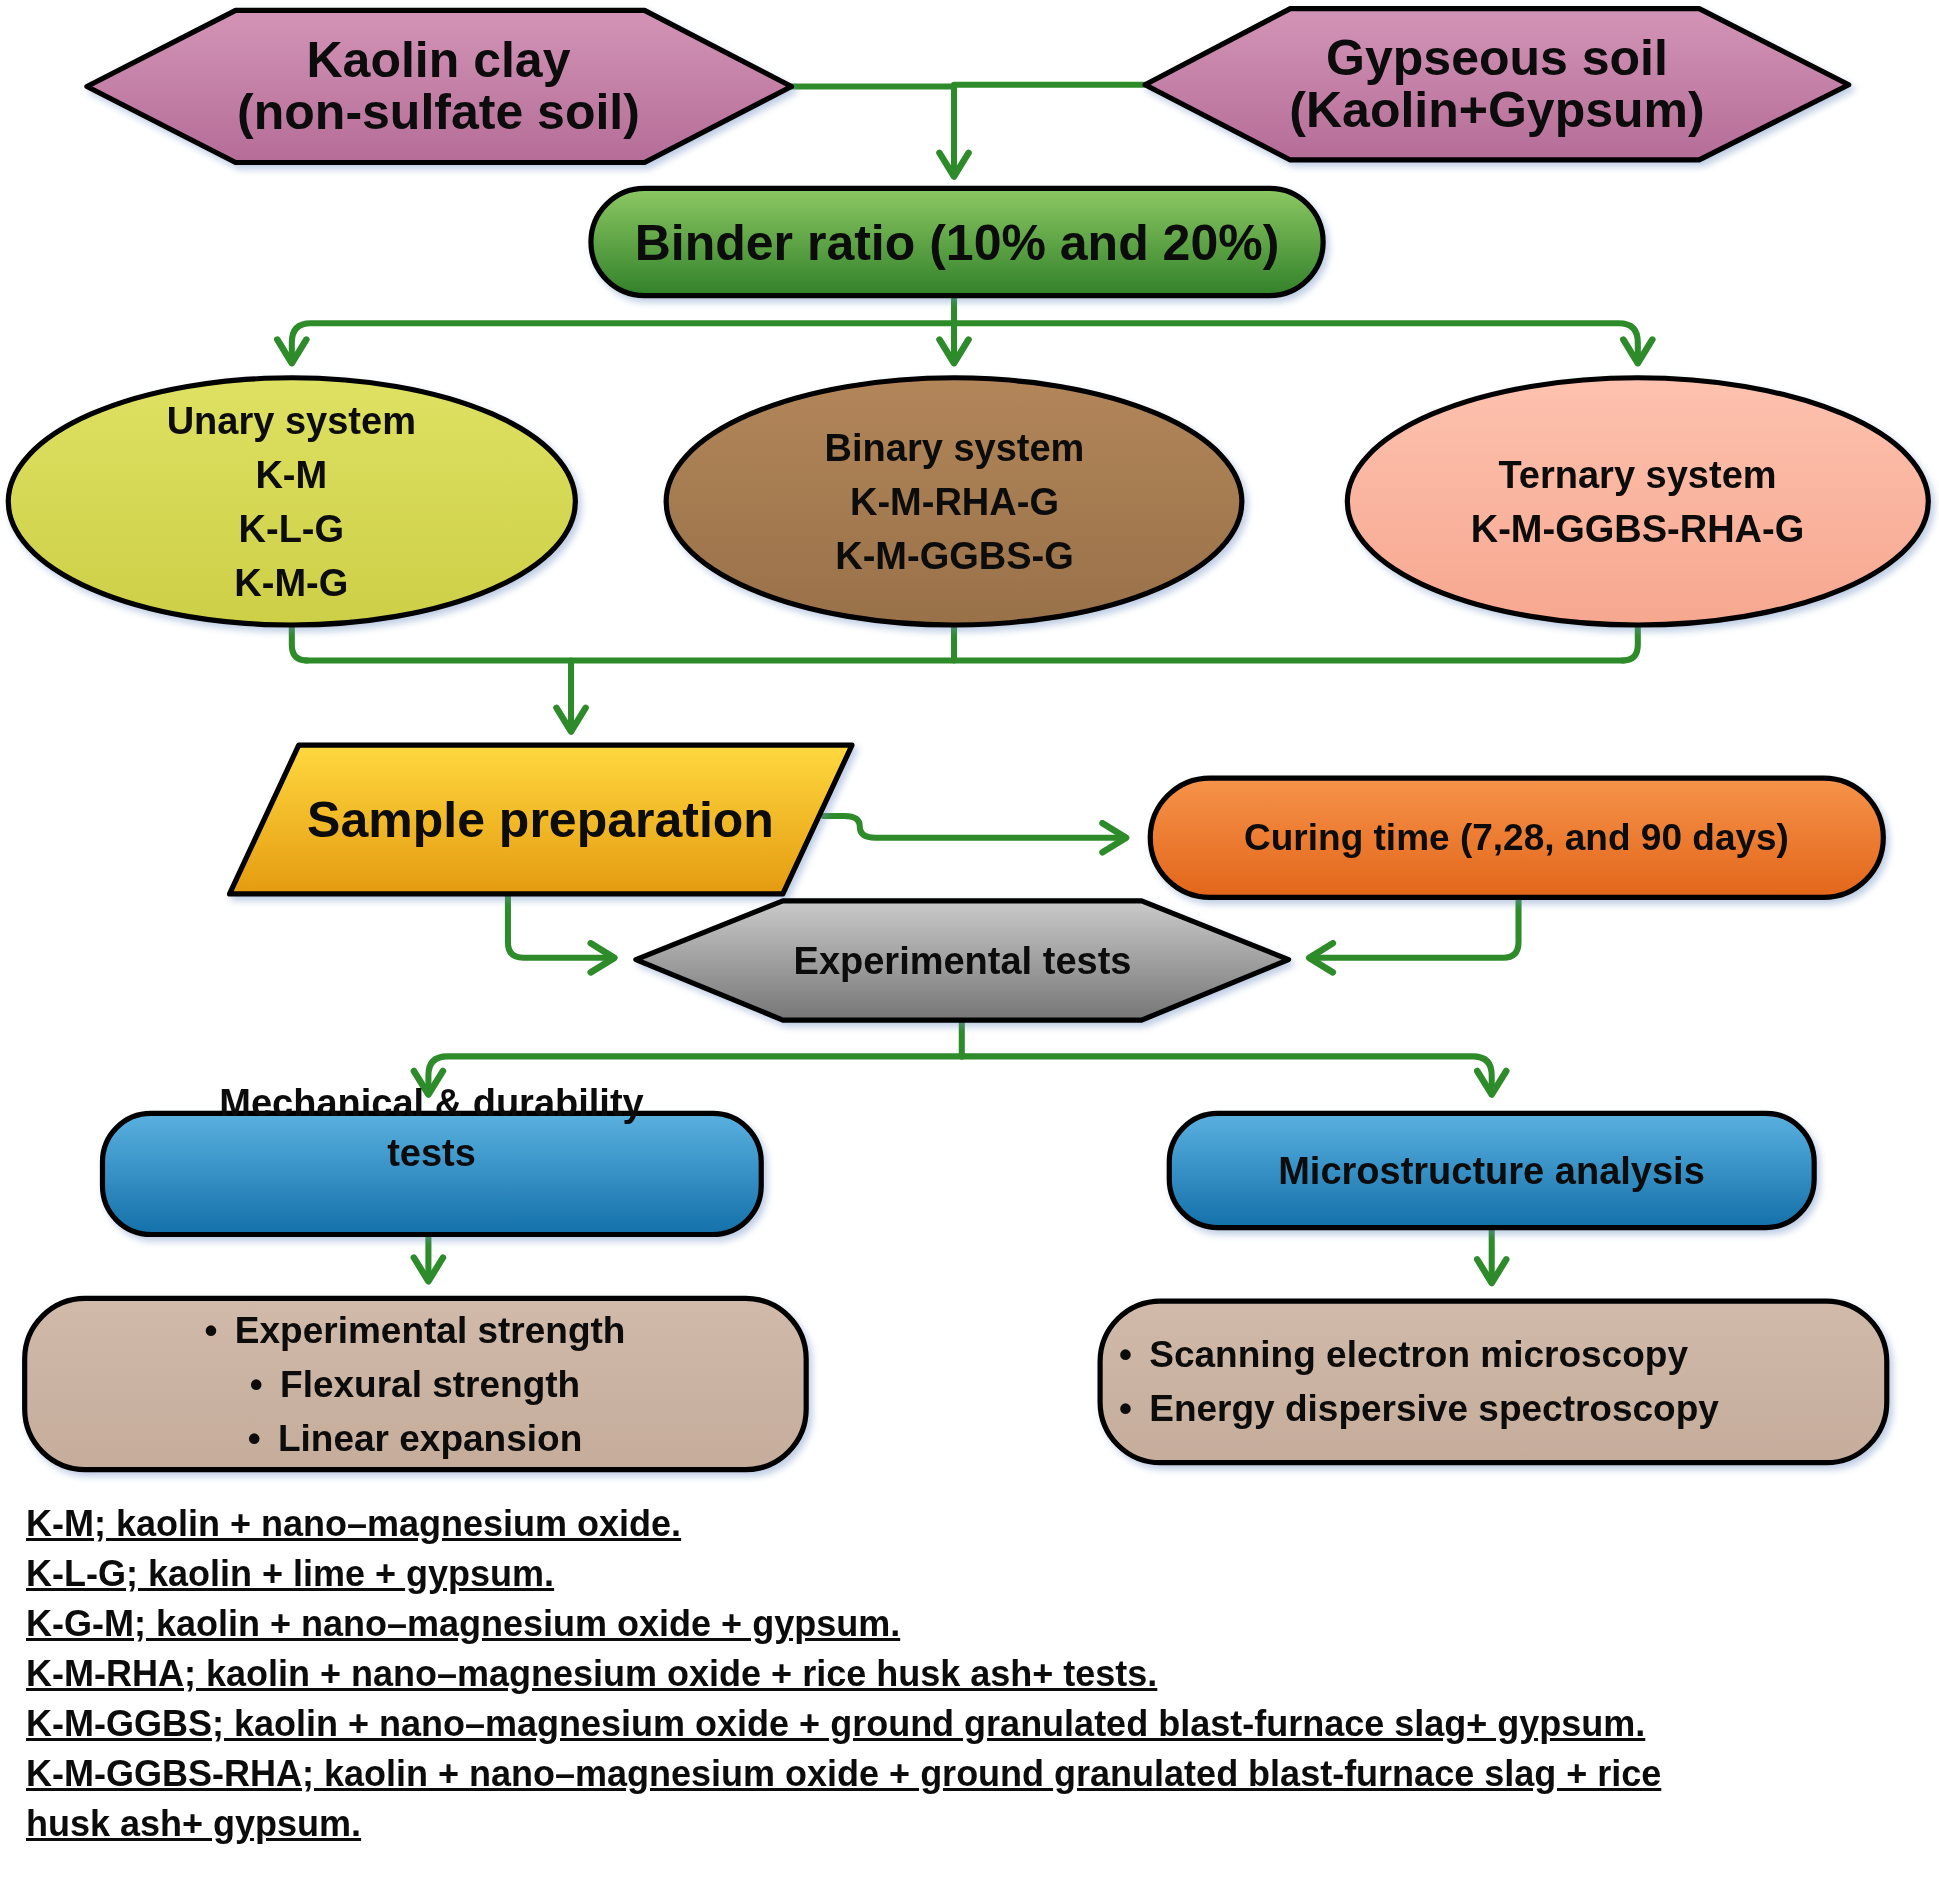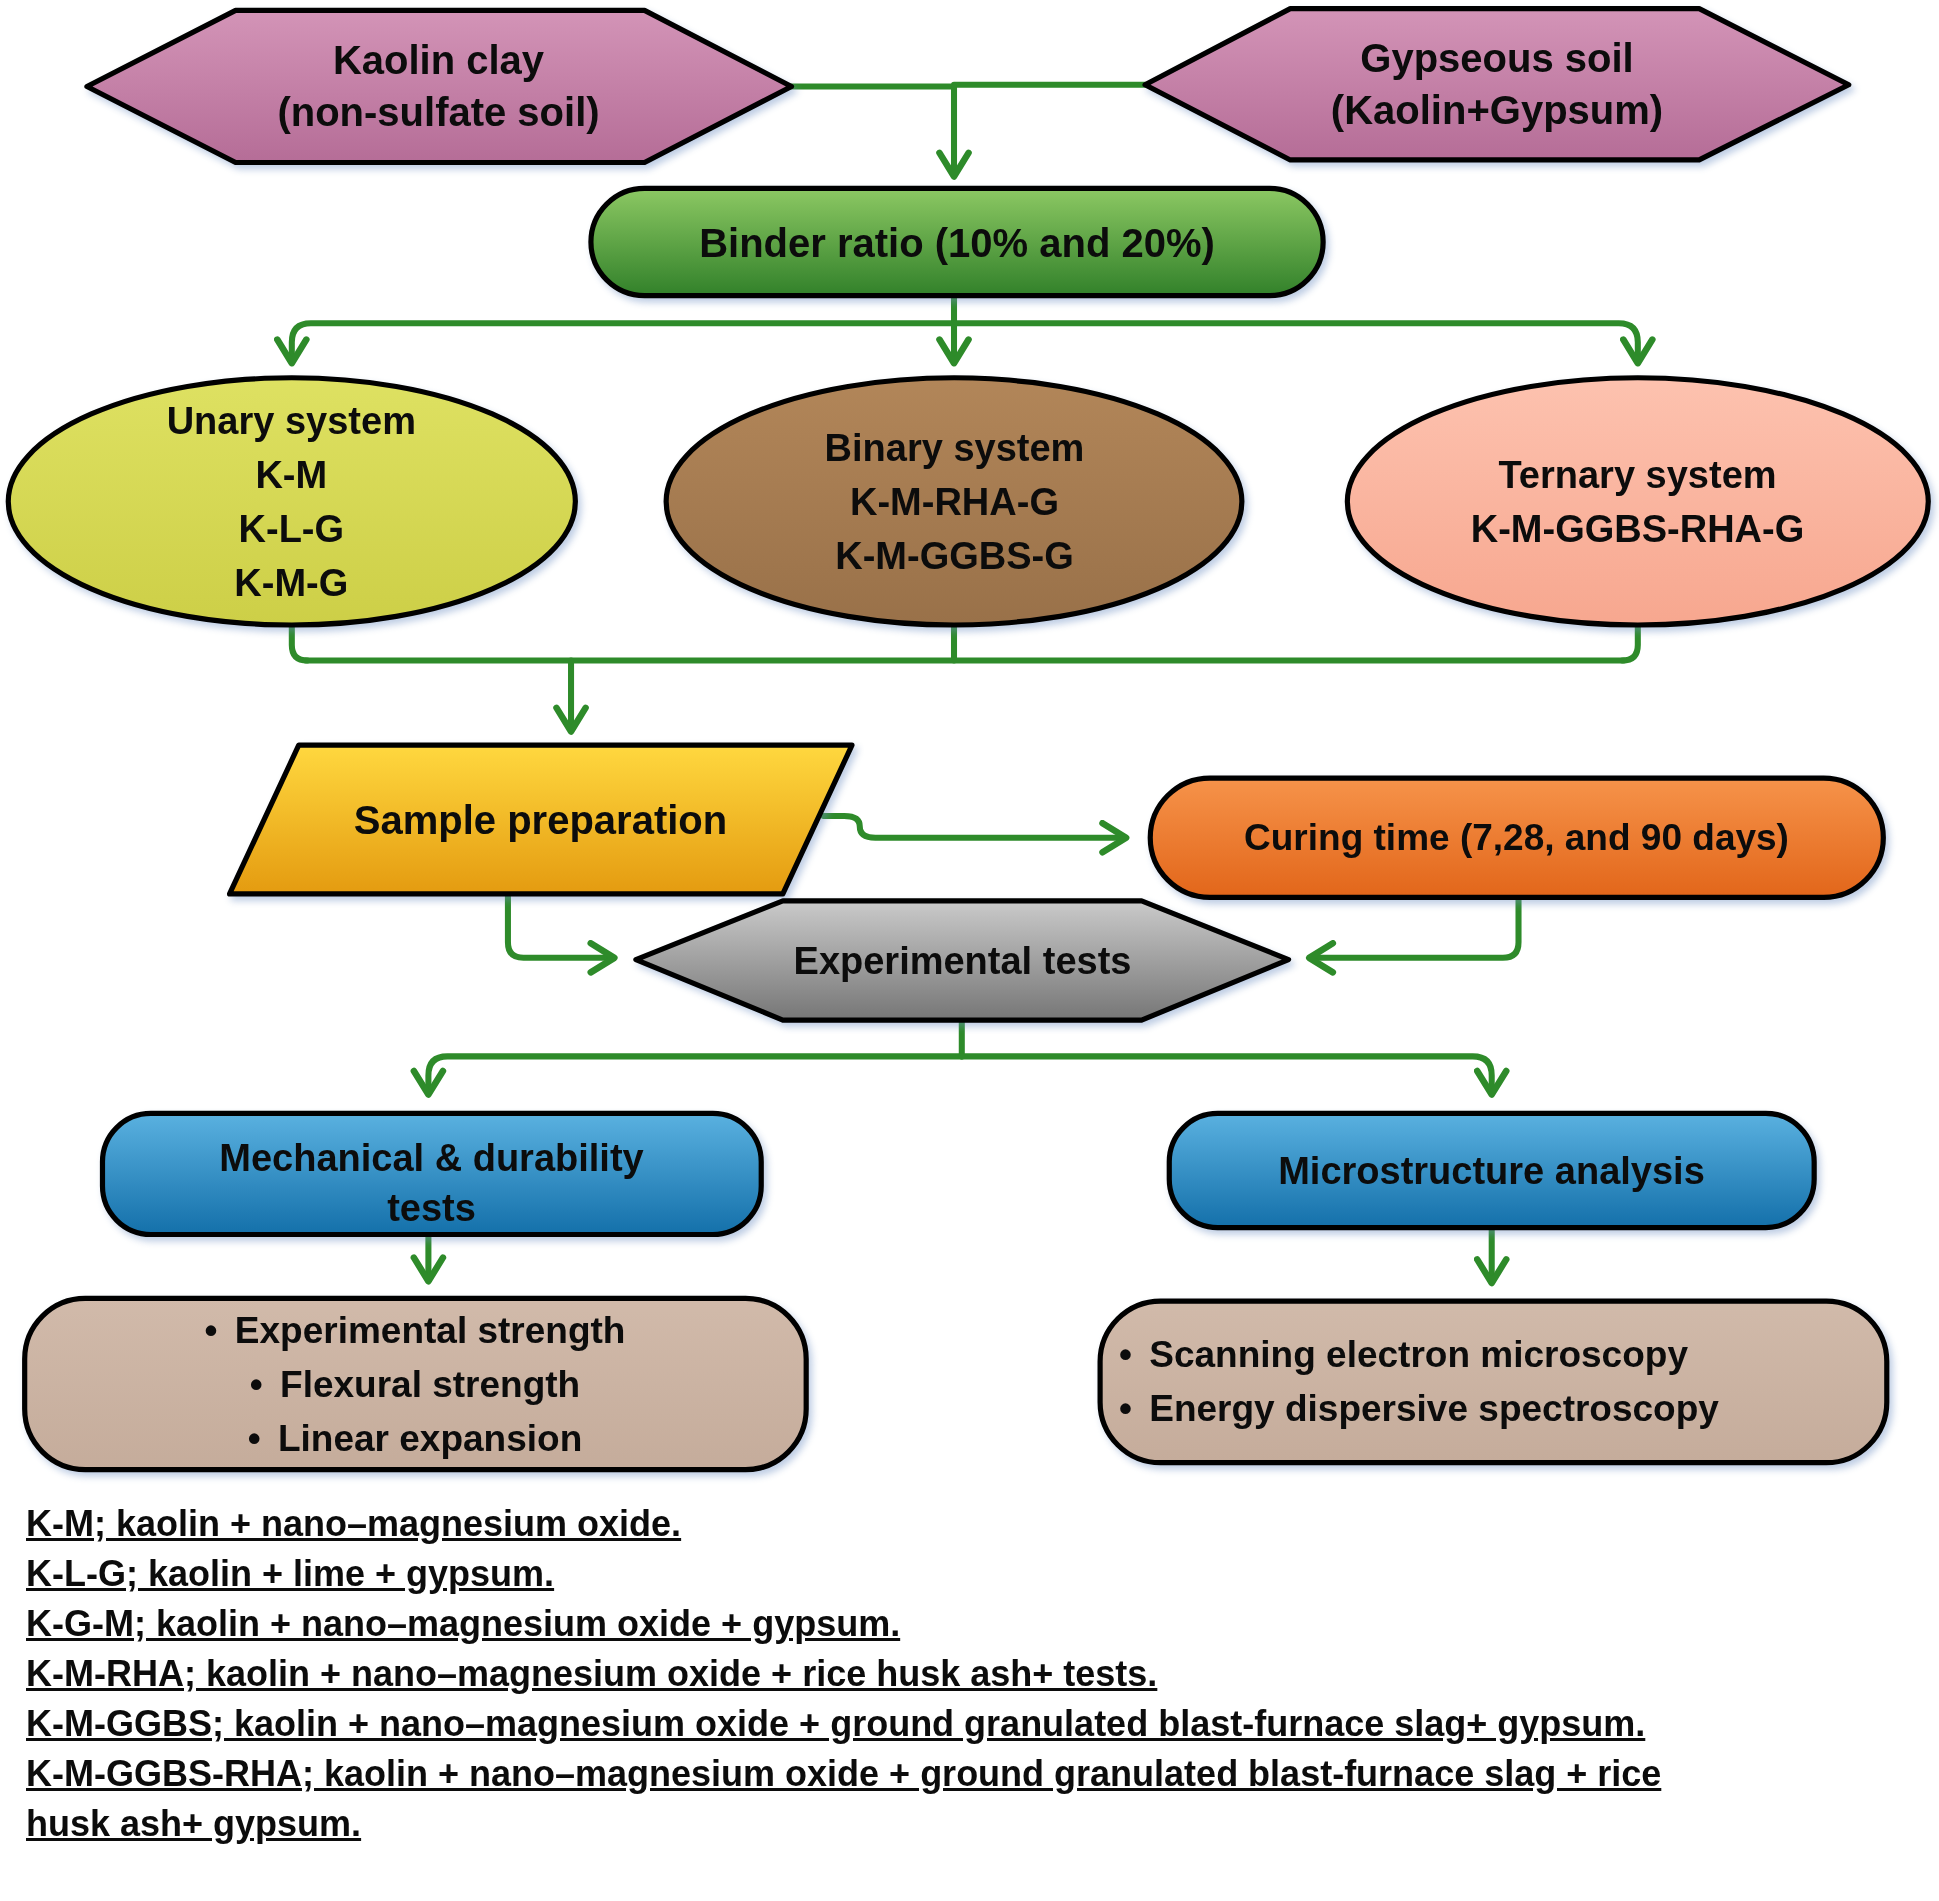--- a/index.html
+++ b/index.html
@@ -8,21 +8,21 @@
     background:#ffffff; overflow:hidden;
     font-family:"Liberation Sans", sans-serif;
   }
   #shapes { position:absolute; left:0; top:0; }
   .shapeshadow { filter: drop-shadow(4px 5px 4px rgba(110,145,195,0.45)); }
   .label {
     position:absolute; display:flex; flex-direction:column;
     align-items:center; justify-content:center; text-align:center;
     font-weight:bold; color:#0c0c0c; z-index:3;
   }
-  .l46 { font-size:40px; line-height:52px; }
+  .l46 { font-size:50px; line-height:52px; }
   .l44 { font-size:38px; line-height:54px; }
   .l43 { font-size:37px; line-height:50px; }
   .bullets { align-items:center; }
   .bullets.leftal { align-items:flex-start; padding-left:19px; box-sizing:border-box;text-align:right; }
   .brow { display:flex; align-items:baseline; font-size:37px; line-height:54px; white-space:nowrap; }
   .brow::before { content:"•"; margin-right:17.3px; font-size:37px; }
   #legend {
     position:absolute; left:26px; top:1499px; width:1721px;
     font-weight:bold; color:#0c0c0c; font-size:36px; line-height:50px; z-index:3;
   }
@@ -157,21 +157,21 @@
   </div>
 
   <div class="label l43" style="left:1150px; top:778px; width:733px; height:119px;">
     <div>Curing time (7,28, and 90 days)</div>
   </div>
 
   <div class="label l44" style="left:636px; top:901px; width:653px; height:119px;">
     <div>Experimental tests</div>
   </div>
 
-  <div class="label l44" style="left:102px; top:1122px; width:659px; height:121px; line-height:50px;">
+  <div class="label l44" style="left:102px; top:1067px; width:659px; height:121px; line-height:50px;">
     <div>Mechanical &amp; durability</div>
     <div>tests</div>
   </div>
 
   <div class="label l44" style="left:1169px; top:1114px; width:645px; height:114px;">
     <div>Microstructure analysis</div>
   </div>
 
   <div class="label bullets" style="left:24px; top:1299px; width:782px; height:171px;">
     <div class="brow">

